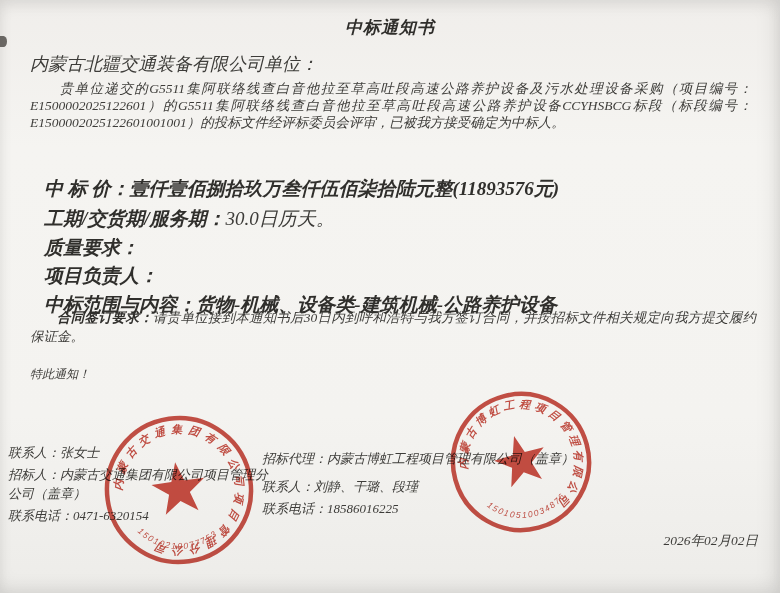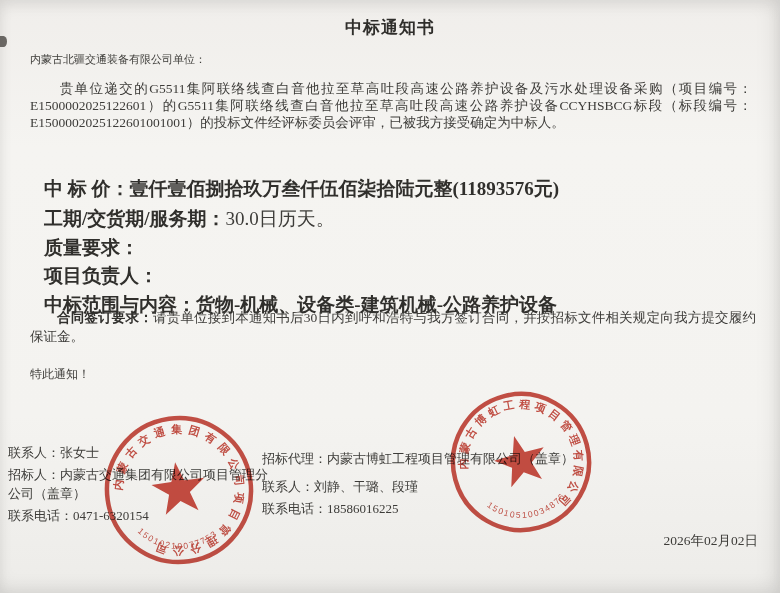--- a/index.html
+++ b/index.html
@@ -5,28 +5,29 @@
   html,body{margin:0;padding:0;background:#d8d6d3;}
   .page{
     position:relative;
     width:780px;height:593px;
     margin:0 auto;
     background:linear-gradient(180deg,#f0eeeb 0%,#f5f4f1 25%,#f4f3f0 70%,#edecE9 100%);
     box-shadow:inset 0 6px 14px rgba(0,0,0,0.06), inset -10px 0 18px rgba(0,0,0,0.05), inset 0 -8px 16px rgba(0,0,0,0.05);
     font-family:"Liberation Serif","DejaVu Serif",serif;
     color:#3d3c39;
     overflow:hidden;
+    font-style:italic;
   }
   .speck{position:absolute;left:0;top:36px;width:7px;height:11px;background:#4a4642;border-radius:0 60% 60% 0;opacity:.8;}
   .title{
     position:absolute;top:16px;left:0;width:100%;
     text-align:center;font-size:17px;font-weight:bold;color:#2f2e2b;
     margin:0;letter-spacing:1px;
   }
-  .addressee{position:absolute;top:52px;left:30px;margin:0;font-size:11px;}
+  .addressee{position:absolute;top:52px;left:30px;margin:0;font-size:18px;}
   .body-par{
     position:absolute;top:80px;left:30px;width:722px;margin:0;
     font-size:13.5px;line-height:17px;text-indent:2.2em;text-align:justify;
   }
   .line{position:absolute;margin:0;font-size:19px;left:44px;}
   .line b{font-weight:bold;color:#302f2c;}
   .price{top:176px;}
   .duration{top:206px;}
   .quality{top:235px;}
   .manager{top:263px;}

